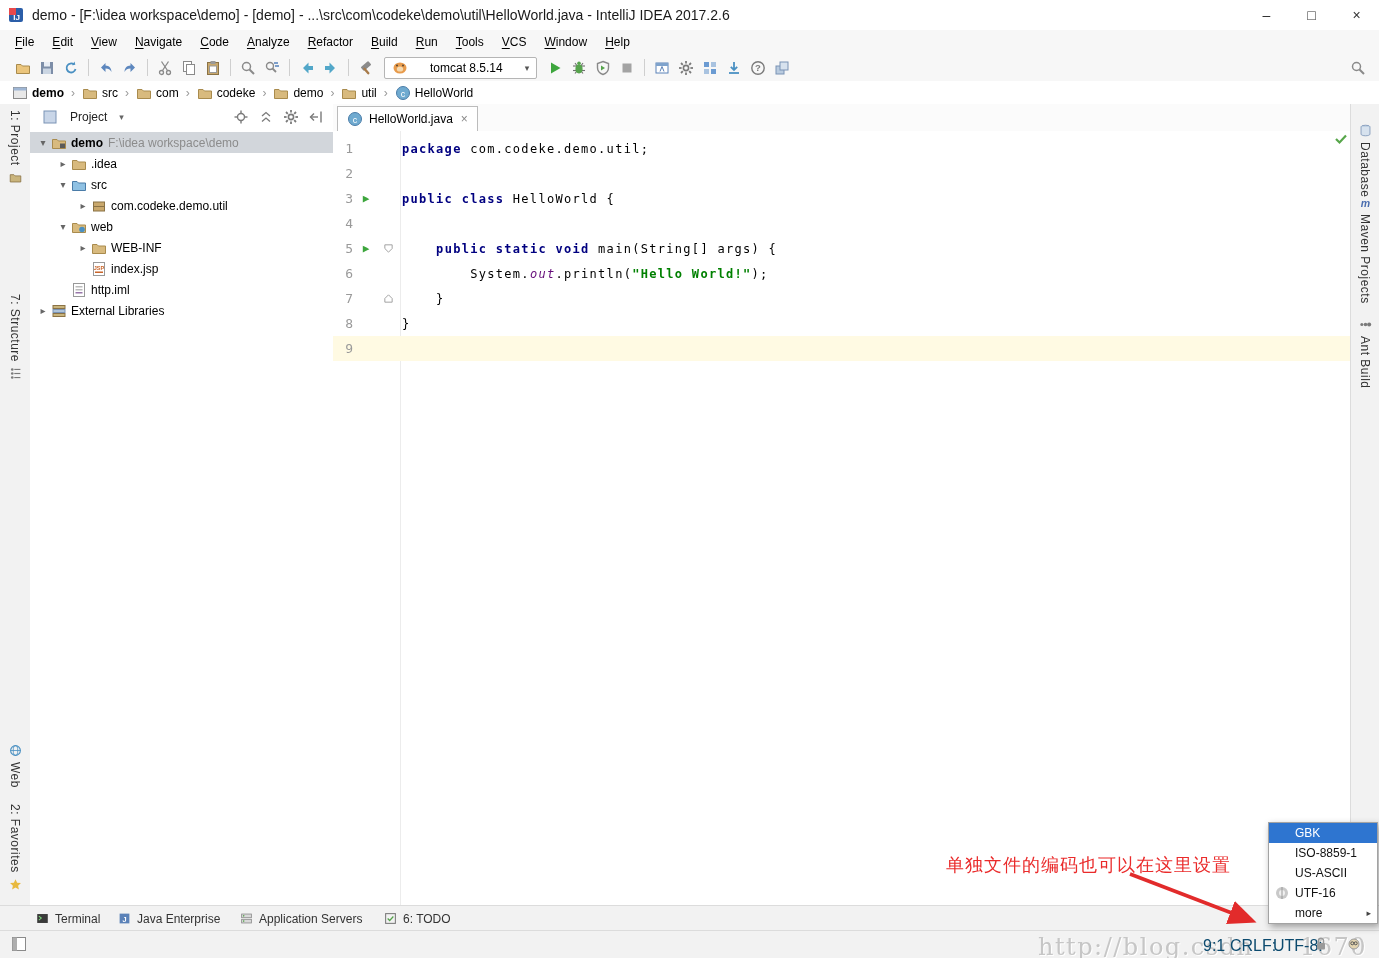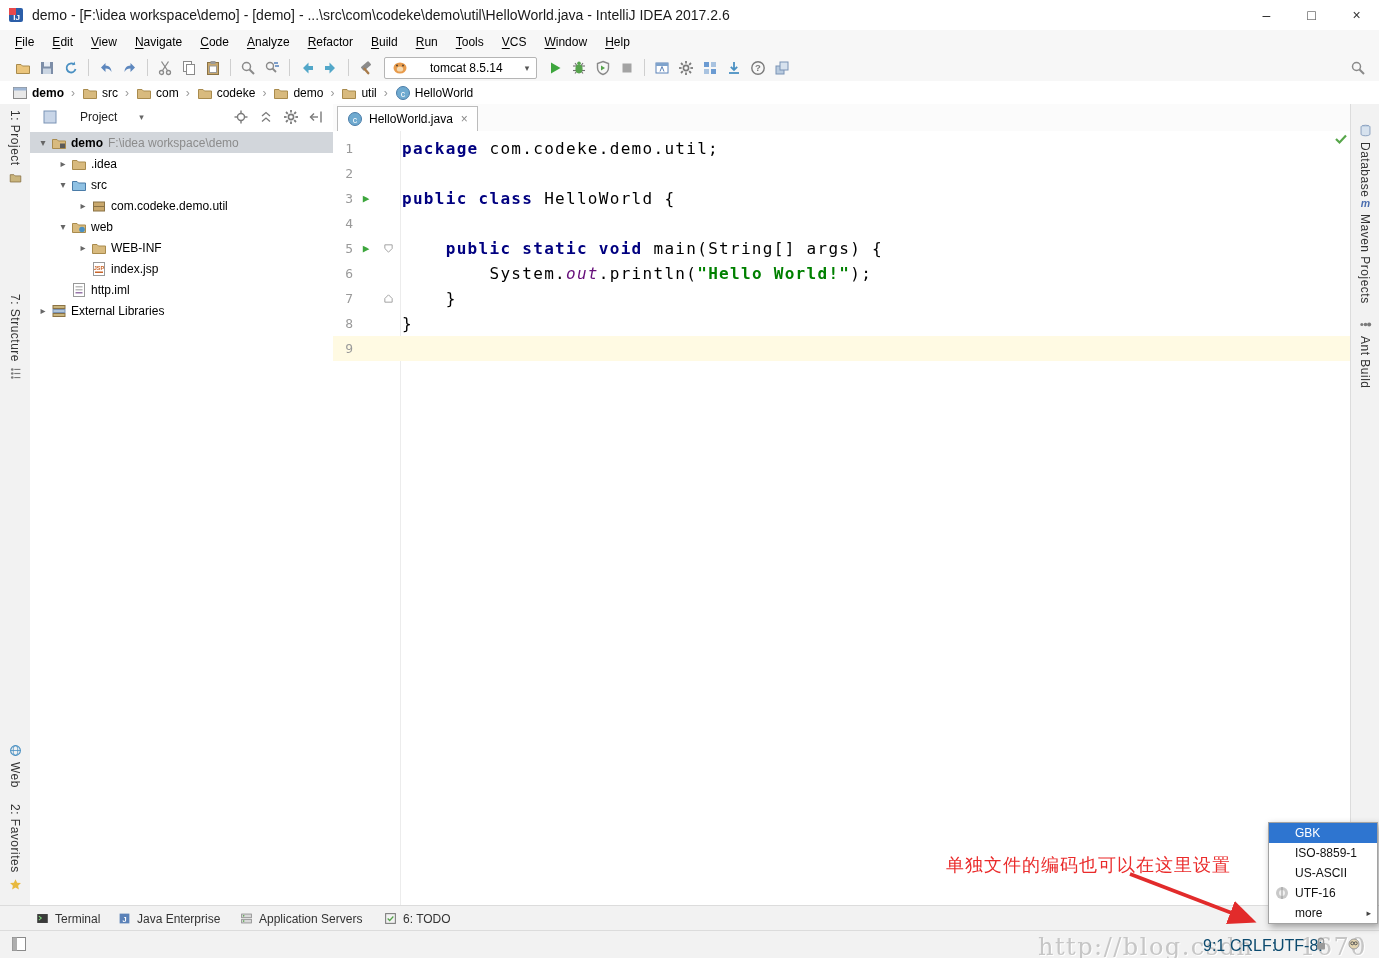--- a/index.html
+++ b/index.html
@@ -43,21 +43,21 @@
                border-right:1px solid #dcdcdc;}
   .right-stripe{position:absolute;right:0;top:104px;bottom:53px;width:28px;background:#f2f2f2;
                 border-left:1px solid #dcdcdc;}
   .stripe-item{position:absolute;left:0;width:100%;display:flex;flex-direction:column;
                align-items:center;gap:5px;color:#333;}
   .stripe-label{writing-mode:vertical-lr;font-size:12px;letter-spacing:.5px;white-space:nowrap;}
 
   
   .project-panel{position:absolute;left:30px;top:104px;width:303px;bottom:53px;background:#fff;
                  border-right:1px solid #c6c6c6;overflow:hidden;}
-  .panel-header{height:26px;display:flex;align-items:center;gap:22px;padding:0 8px 0 12px;}
+  .panel-header{height:26px;display:flex;align-items:center;gap:12px;padding:0 8px 0 12px;}
   .panel-title{font-size:12px;color:#222;}
   .panel-caret{font-size:9px;color:#666;}
   .panel-header-icons{margin-left:auto;display:flex;gap:7px;align-items:center;}
   .phbtn{width:18px;height:18px;display:flex;align-items:center;justify-content:center;}
   .tree{padding-top:2px;}
   .tree-row{height:21px;display:flex;align-items:center;white-space:nowrap;}
   .tree-row.selected{background:#d2d6db;}
   .tree-arrow{width:14px;color:#666;font-size:10px;text-align:center;flex:0 0 14px;}
   .tree-icon{width:18px;flex:0 0 18px;display:flex;justify-content:center;}
   .tree-label{margin-left:3px;}
@@ -73,21 +73,21 @@
   .tab-close{color:#888;font-size:12px;margin-left:2px;}
   .code-area{position:absolute;left:0;top:27px;right:0;bottom:0;background:#fff;
              font-family:"DejaVu Sans Mono",monospace;padding-top:5px;}
   .gutter-vline{position:absolute;left:67px;top:0;bottom:0;width:1px;background:#ececec;}
   .code-line{display:flex;height:25px;align-items:center;position:relative;}
   .code-line.current{background:#FFFAE3;}
   .gutter{flex:0 0 67px;display:flex;align-items:center;height:100%;padding-left:2px;box-sizing:border-box;}
   .lnum{width:18px;text-align:right;color:#9a9a9a;font-size:13px;}
   .gmark{width:26px;text-align:center;color:#3DA63D;font-size:11px;}
   .gfold{width:18px;display:flex;justify-content:center;}
-  .code-text{white-space:pre;font-size:16px;letter-spacing:1.3px;padding-left:2px;}
+  .code-text{white-space:pre;font-size:12px;letter-spacing:1.3px;padding-left:2px;}
   .tok-kw{color:#000080;font-weight:bold;}
   .tok-st{color:#008000;font-weight:bold;}
   .tok-fd{color:#660E7A;font-style:italic;}
   .tok-pl{color:#000;}
   .inspection-ok{position:absolute;left:1334px;top:132px;z-index:10;}
 
   
   .bottom-stripe{position:absolute;left:0;right:0;top:905px;height:25px;background:#f2f2f2;
                  border-top:1px solid #dcdcdc;}
   .bstripe-item{position:absolute;top:0;height:25px;display:flex;align-items:center;gap:6px;color:#333;}

